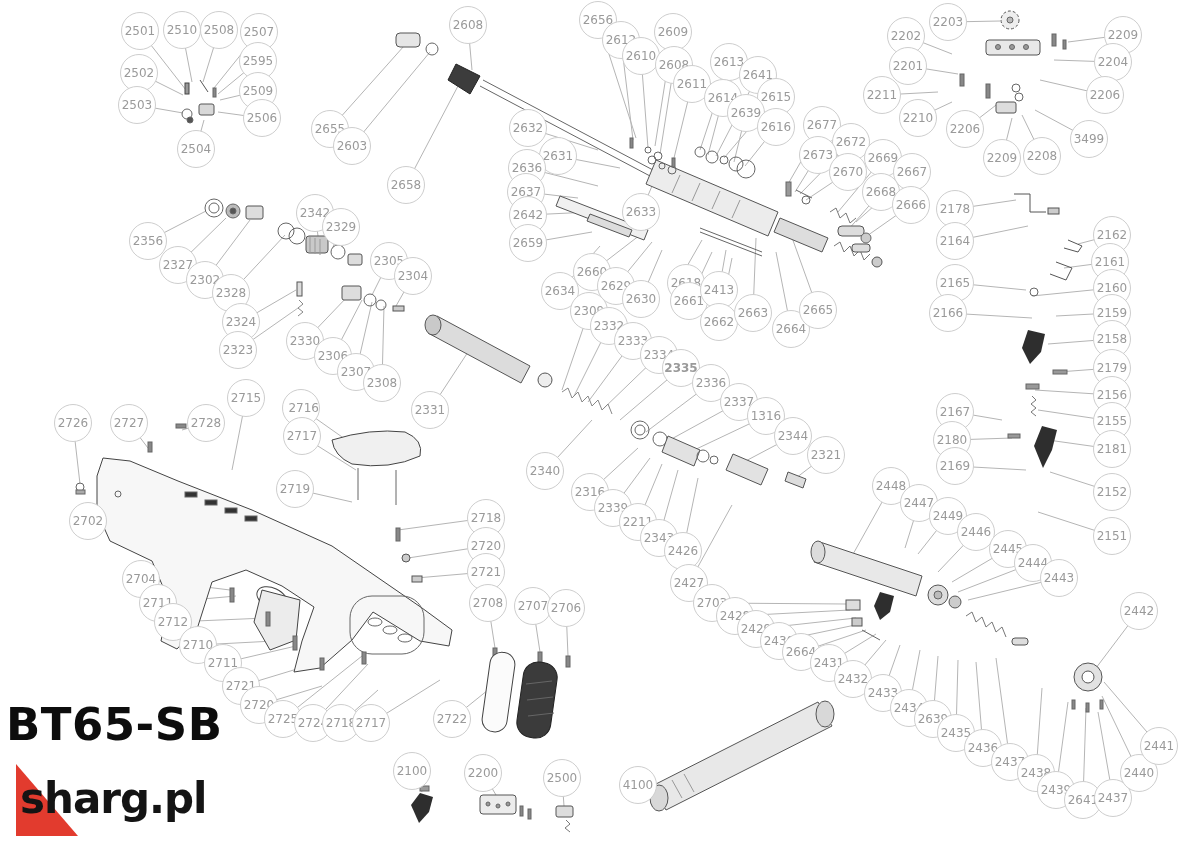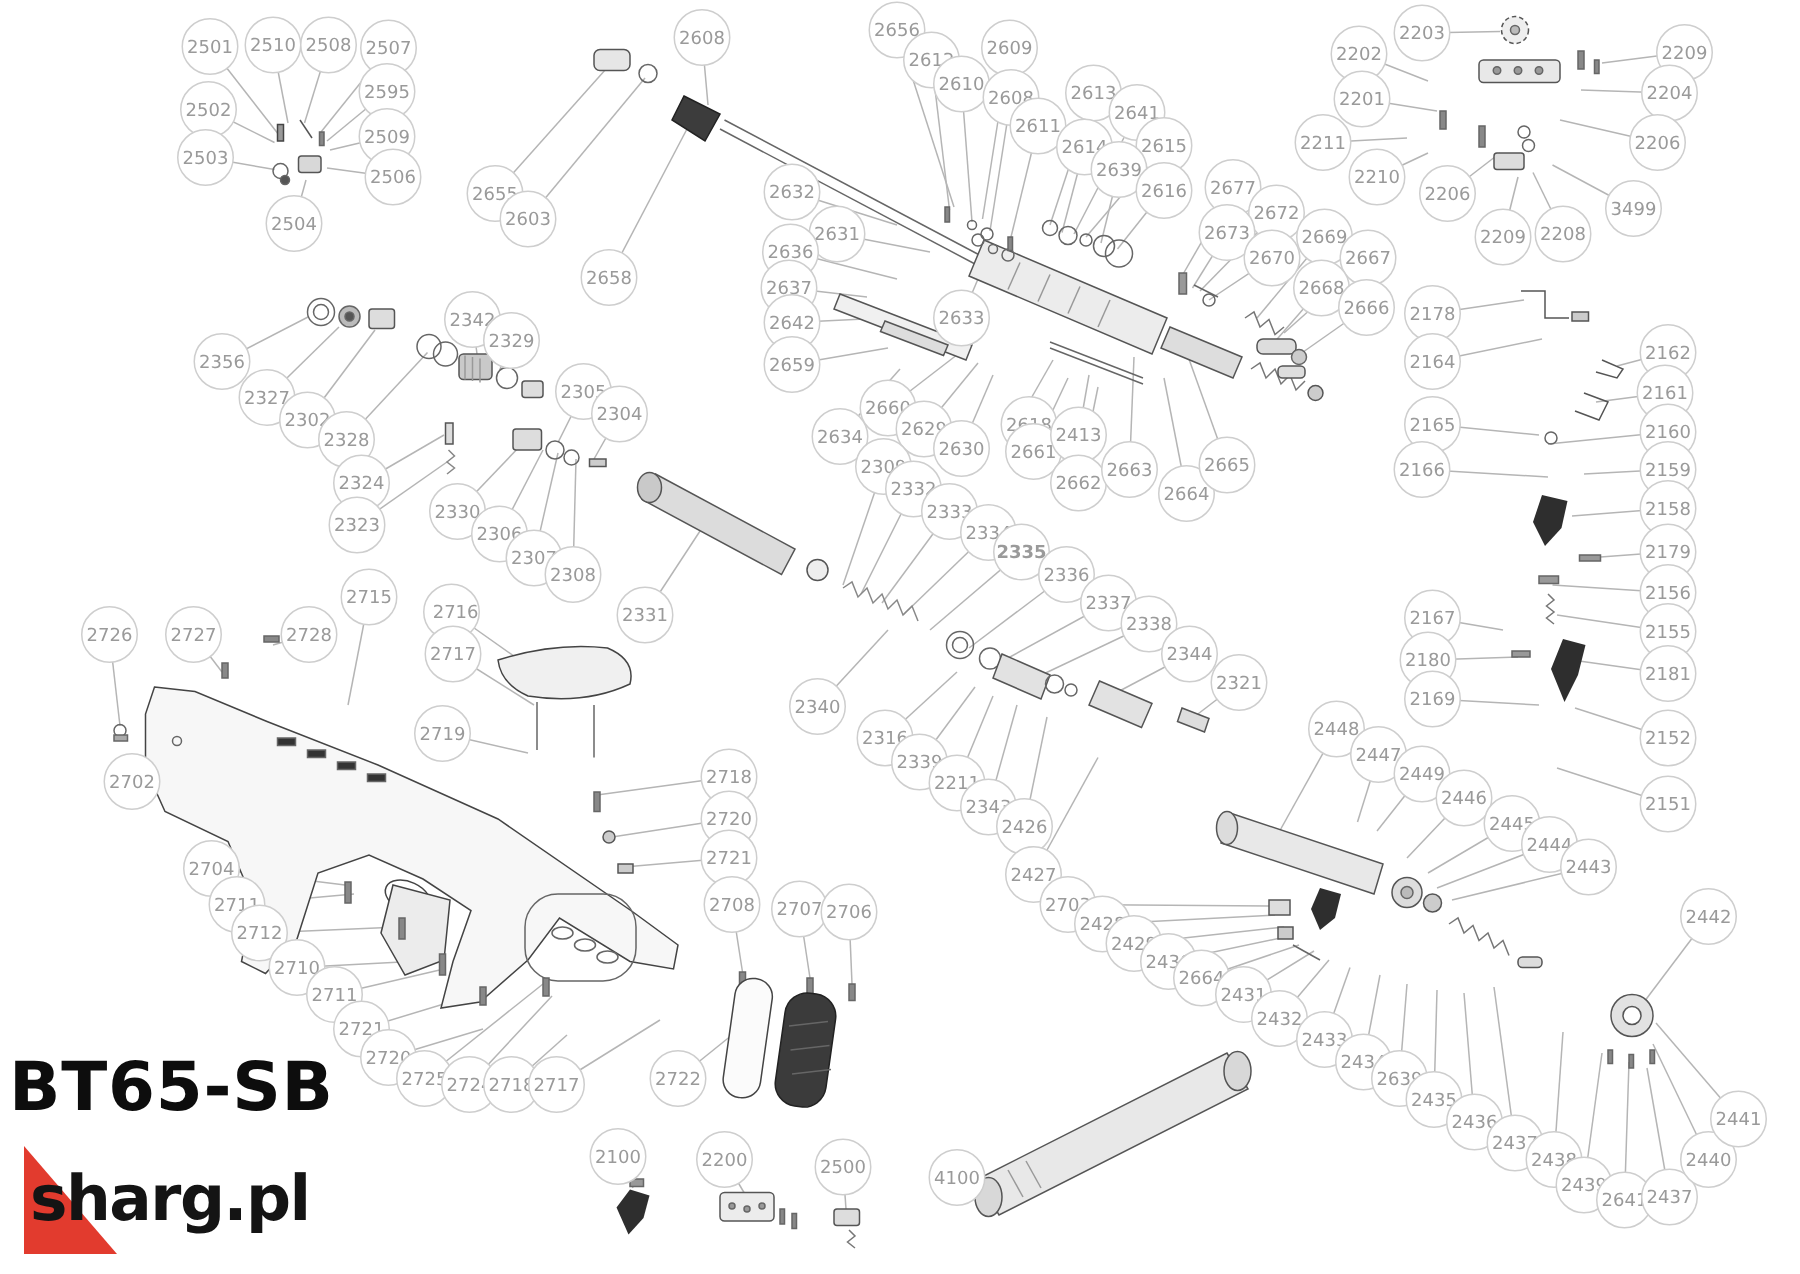--- a/index.html
+++ b/index.html
@@ -472,21 +472,21 @@
       <div class="callout" style="left: 893px; top: 153px;">2667</div>
       <div class="callout" style="left: 862px; top: 173px;">2668</div>
       <div class="callout" style="left: 892px; top: 186px;">2666</div>
       <div class="callout" style="left: 570px; top: 292px;">2309</div>
       <div class="callout" style="left: 590px; top: 307px;">2332</div>
       <div class="callout" style="left: 614px; top: 322px;">2333</div>
       <div class="callout" style="left: 640px; top: 336px;">2334</div>
       <div class="callout" style="left: 662px; top: 349px; font-weight: bold;">2335</div>
       <div class="callout" style="left: 692px; top: 364px;">2336</div>
       <div class="callout" style="left: 720px; top: 383px;">2337</div>
-      <div class="callout" style="left: 747px; top: 397px;">2338</div>
+      <div class="callout" style="left: 747px; top: 397px;">1316</div>
       <div class="callout" style="left: 774px; top: 417px;">2344</div>
       <div class="callout" style="left: 807px; top: 436px;">2321</div>
       <div class="callout" style="left: 526px; top: 452px;">2340</div>
       <div class="callout" style="left: 571px; top: 473px;">2316</div>
       <div class="callout" style="left: 594px; top: 489px;">2339</div>
       <div class="callout" style="left: 619px; top: 503px;">2211</div>
       <div class="callout" style="left: 640px; top: 519px;">2343</div>
       <div class="callout" style="left: 664px; top: 532px;">2426</div>
       <div class="callout" style="left: 670px; top: 564px;">2427</div>
       <div class="callout" style="left: 887px; top: 17px;">2202</div>

